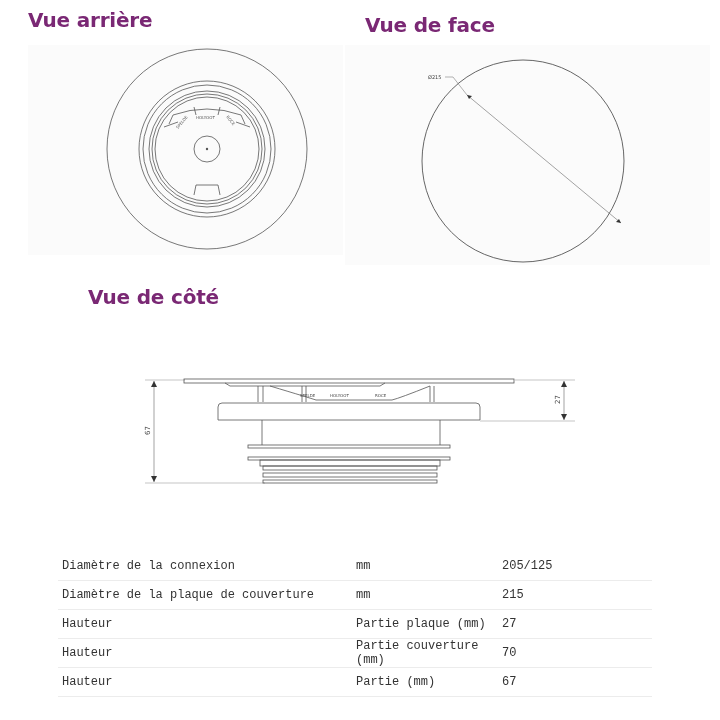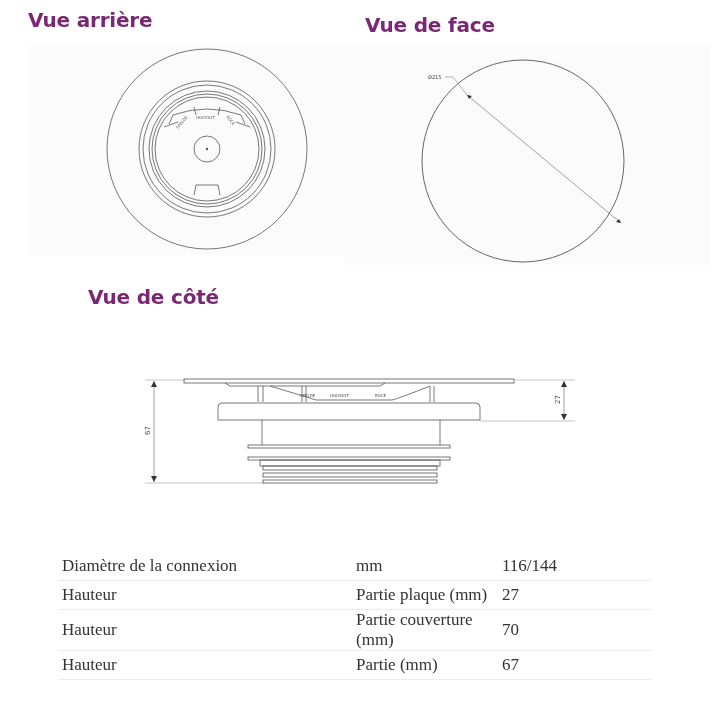--- a/index.html
+++ b/index.html
@@ -1,20 +1,20 @@
 <!DOCTYPE html>
 <html><head>
 <meta charset="utf-8">
 <style>
   html, body { margin:0; padding:0; background:#ffffff; }
   body { width:720px; height:720px; position:relative; overflow:hidden; font-family:"DejaVu Sans", sans-serif; }
   .title { position:absolute; color:#7a2874; font-weight:bold; font-size:20px; font-family:"DejaVu Sans", sans-serif; letter-spacing:-0.2px; }
   .panel { position:absolute; }
   svg { display:block; }
-  .spec-table { position:absolute; left:58px; top:552px; width:594px; border-collapse:collapse; font-size:17px; color:#333; font-family:Liberation Serif, serif; }
+  .spec-table { position:absolute; left:58px; top:552px; width:594px; border-collapse:collapse; font-size:12px; color:#333; font-family:Liberation Mono, monospace; }
   .spec-table td { height:28px; padding:0 0 0 4px; border-bottom:1px solid #ececec; vertical-align:middle; }
   .spec-table td.c1 { width:290px; }
   .spec-table td.c2 { width:142px; }
 </style>
 </head>
 <body>
 
 <div class="title" style="left:28px; top:8px;">Vue arrière</div>
 <div class="panel" style="left:28px; top:45px; width:315px; height:210px; background:#fbfbfb;">
   <svg width="315" height="210" viewBox="0 0 315 210">
@@ -100,21 +100,26 @@
       <text x="245" y="37">ROCE</text>
     </g>
   </svg>
 </div>
 
 <table class="spec-table">
   <tbody>
     <tr>
       <td class="c1">Diamètre de la connexion</td>
       <td class="c2">mm</td>
-      <td>116/144</td>
+      <td>205/125</td>
+    </tr>
+    <tr>
+      <td class="c1">Diamètre de la plaque de couverture</td>
+      <td class="c2">mm</td>
+      <td>215</td>
     </tr>
     <tr>
       <td class="c1">Hauteur</td>
       <td class="c2">Partie plaque (mm)</td>
       <td>27</td>
     </tr>
     <tr>
       <td class="c1">Hauteur</td>
       <td class="c2">Partie couverture (mm)</td>
       <td>70</td>

